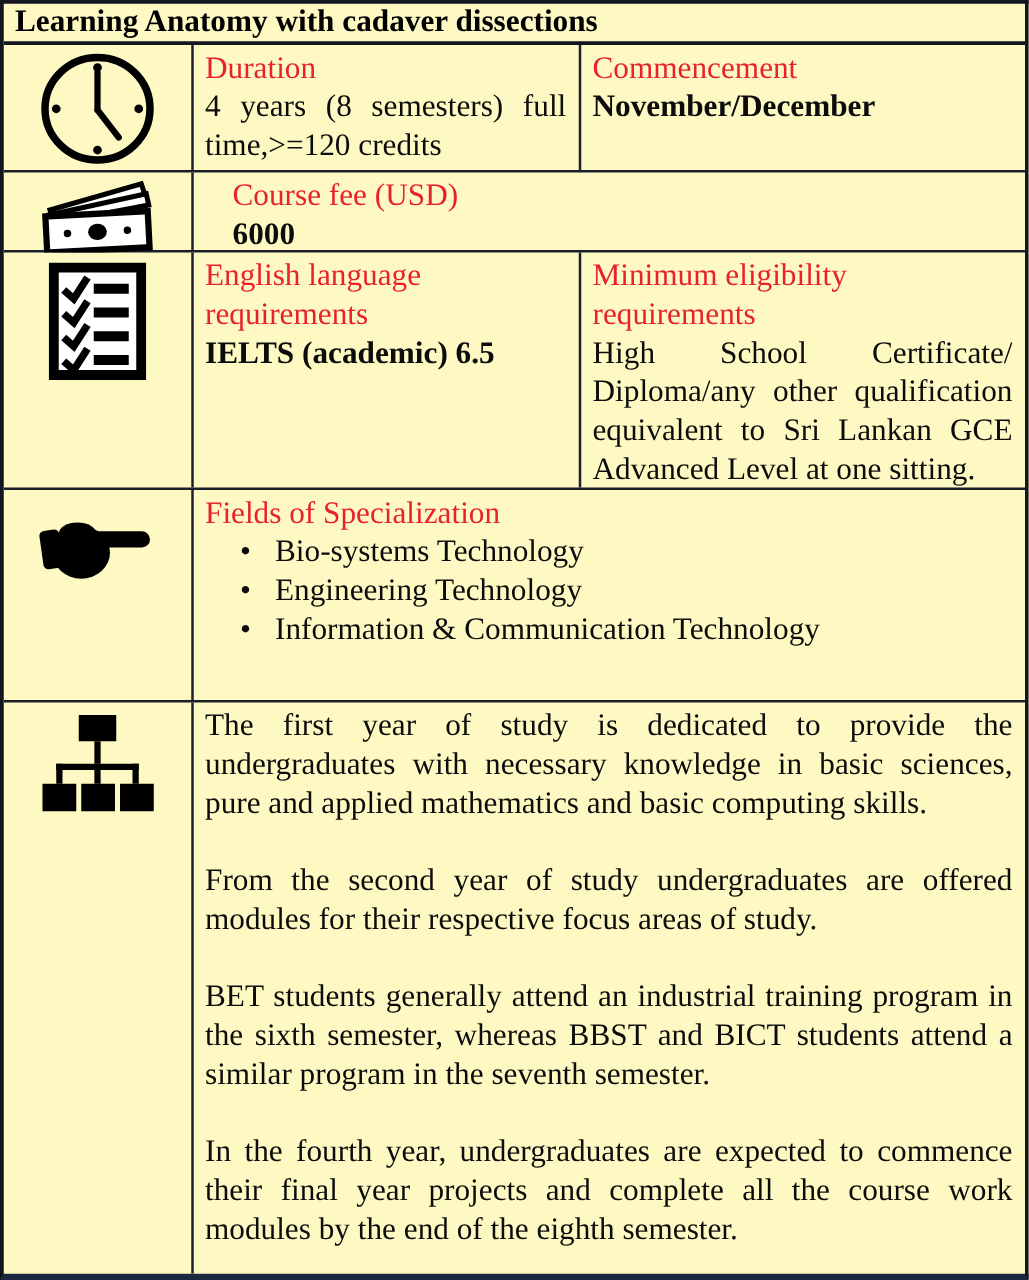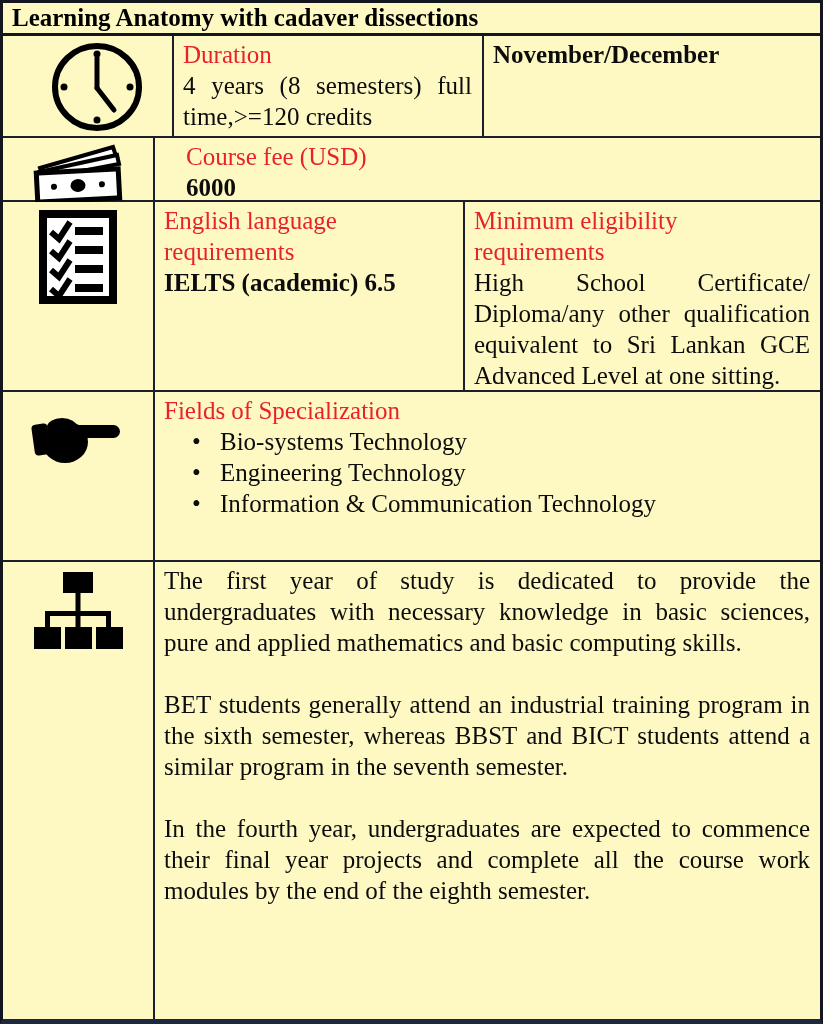--- a/index.html
+++ b/index.html
@@ -19,21 +19,21 @@
   .title-row {
     box-sizing: border-box;
     height: 33px; line-height: 29px;
     border-bottom: 3px solid #14161f;
     padding-left: 9px;
     font-weight: bold; font-size: 25px;
     color: #000;
     flex: 0 0 auto;
   }
   .row { display: flex; box-sizing: border-box; border-bottom: 2px solid #1b1f2b; flex: 0 0 auto; }
-  .r1 { height: 102px; padding-left: 19px; }
+  .r1 { height: 102px; }
   .r2 { height: 64px; gap: 22px; }
   .r3 { height: 190px; }
   .r4 { height: 170px; justify-content: center; }
   .r5 { flex: 1 1 auto; border-bottom: none; }
   .icon-cell {
     box-sizing: border-box;
     width: 152px; flex: 0 0 152px;
     border-right: 2px solid #1b1f2b;
     display: flex; justify-content: center; align-items: flex-start;
   }
@@ -70,20 +70,21 @@
         <circle cx="14" cy="46" r="3.5" fill="#000"></circle>
         <line x1="47" y1="47" x2="47" y2="17" stroke="#000" stroke-width="5" stroke-linecap="round"></line>
         <line x1="47" y1="47" x2="64" y2="69" stroke="#000" stroke-width="5" stroke-linecap="round"></line>
       </svg>
     </div>
     <div class="cell mid">
       <div class="label">Duration</div>
       <div class="value">4 years (8 semesters) full time,&gt;=120 credits</div>
     </div>
     <div class="cell wide">
+      <div class="label">Commencement</div>
       <div class="value noj">November/December</div>
     </div>
   </div>
 
   <div class="row r2">
     <div class="icon-cell">
       <svg class="mt2" width="100" height="62" viewBox="0 0 100 62">
         <polygon points="12,28 85,7 88,16 14,34" fill="#ffffff" stroke="#000" stroke-width="4"></polygon>
         <polygon points="11,32 89,15 91,24 12,39" fill="#ffffff" stroke="#000" stroke-width="4"></polygon>
         <g transform="rotate(-3 50 46)">
@@ -159,18 +160,19 @@
         <rect x="13" y="41" width="5" height="16" fill="#000"></rect>
         <rect x="43.5" y="41" width="5" height="16" fill="#000"></rect>
         <rect x="74" y="41" width="5" height="16" fill="#000"></rect>
         <rect x="2" y="57" width="27" height="22" fill="#000"></rect>
         <rect x="33" y="57" width="27" height="22" fill="#000"></rect>
         <rect x="64" y="57" width="27" height="22" fill="#000"></rect>
       </svg>
     </div>
     <div class="cell wide">
       <p class="para">The first year of study is dedicated to provide the undergraduates with necessary knowledge in basic sciences, pure and applied mathematics and basic computing skills.</p>
+      <p class="para">From the second year of study undergraduates are offered modules for their respective focus areas of study.</p>
       <p class="para">BET students generally attend an industrial training program in the sixth semester, whereas BBST and BICT students attend a similar program in the seventh semester.</p>
       <p class="para last">In the fourth year, undergraduates are expected to commence their final year projects and complete all the course work modules by the end of the eighth semester.</p>
     </div>
   </div>
 
 </div>
 
 </body></html>

